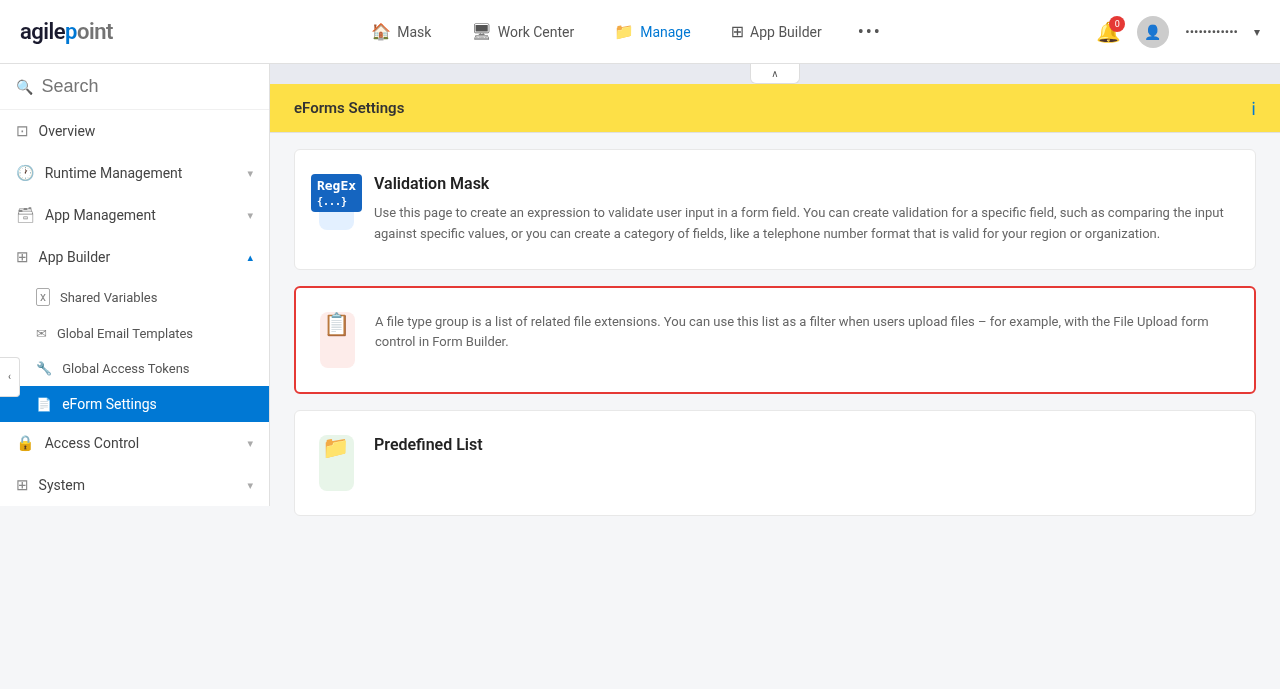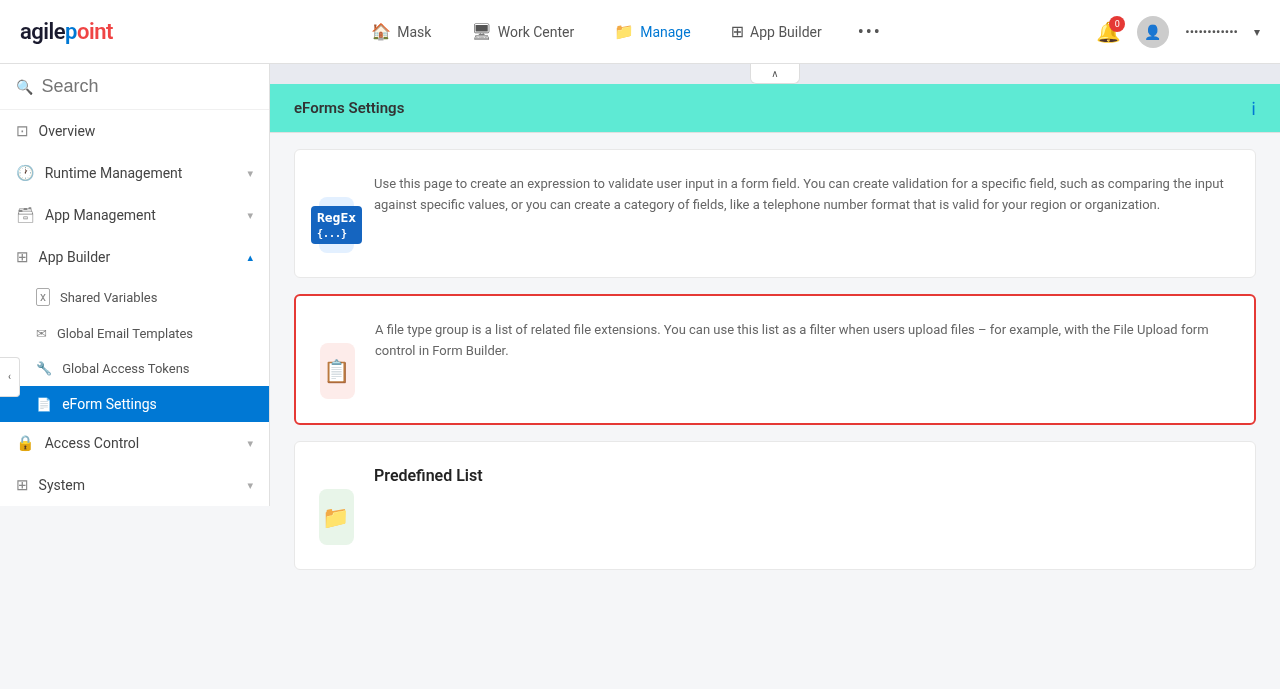--- a/index.html
+++ b/index.html
@@ -176,21 +176,21 @@
       border-radius: 0 4px 4px 0;
       display: flex;
       align-items: center;
       justify-content: center;
       cursor: pointer;
       font-size: 10px;
       color: #555;
       z-index: 5;
     }
     .content-header {
-      background: #5eead4;
+      background: #fde047;
       padding: 12px 24px;
       border-bottom: 1px solid #e0e0e0;
       display: flex;
       align-items: center;
       justify-content: space-between;
     }
     .content-title {
       font-size: 15px;
       font-weight: 600;
       color: #333;
@@ -217,25 +217,24 @@
       cursor: pointer;
     }
     .card.selected {
       border: 2px solid #e53935;
     }
     .card-icon-wrap {
       width: 35px;
       height: 56px;
       border-radius: 8px;
       display: flex;
-      align-items: center;
+      align-items: flex-start;
       justify-content: center;
       font-size: 24px;
       flex-shrink: 0;
-      margin-top: 23px;
     }
     .card-icon-wrap.blue { background: #e3f0ff; color: #1565c0; }
     .card-icon-wrap.red { background: #fdecea; color: #c62828; }
     .card-icon-wrap.green { background: #e8f5e9; color: #2e7d32; }
     .card-content { flex: 1; }
     .card-title {
       font-size: 16px;
       font-weight: 600;
       color: #222;
       margin-bottom: 10px;
@@ -250,21 +249,21 @@
     ::-webkit-scrollbar { width: 6px; }
     ::-webkit-scrollbar-track { background: #f1f1f1; }
     ::-webkit-scrollbar-thumb { background: #ccc; border-radius: 3px; }
   </style>
 </head>
 <body>
 
 <nav class="top-nav">
   <div class="logo">
     <span class="logo-text">
-      <span style="color:#1a1a2e;margin-top:12px;">agile</span><span style="color:#0078d4;">p</span><span style="color:#ef4444;text-align:center;">oint</span>
+      <span style="color:#1a1a2e;margin-top:12px;">agile</span><span style="color:#0078d4;">p</span><span style="color:#737373;text-align:center;">oint</span>
     </span>
   </div>
   <div class="nav-items">
     <a class="nav-item">
       <span class="nav-icon">🏠</span>
       <span>Mask</span>
     </a>
     <a class="nav-item">
       <span class="nav-icon">🖥</span>
       <span>Work Center</span>
@@ -367,20 +366,21 @@
       <span class="info-icon">ℹ</span>
     </div>
 
     <div class="cards-container">
 
       <div class="card">
         <div class="card-icon-wrap blue">
           <span style="font-size:20px; font-weight:bold; font-family:monospace; background:#1565c0; color:#fff; padding:4px 6px; border-radius:4px; font-size:13px;">RegEx<br><span style="font-size:10px;">{...}</span></span>
         </div>
         <div class="card-content">
+          <div class="card-title">Validation Mask</div>
           <div class="card-desc">Use this page to create an expression to validate user input in a form field. You can create validation for a specific field, such as comparing the input against specific values, or you can create a category of fields, like a telephone number format that is valid for your region or organization.</div>
         </div>
       </div>
 
       <div class="card selected">
         <div class="card-icon-wrap red">
           <span style="font-size:22px;">📋</span>
         </div>
         <div class="card-content">
           <div class="card-desc">A file type group is a list of related file extensions. You can use this list as a filter when users upload files – for example, with the File Upload form control in Form Builder.</div>

